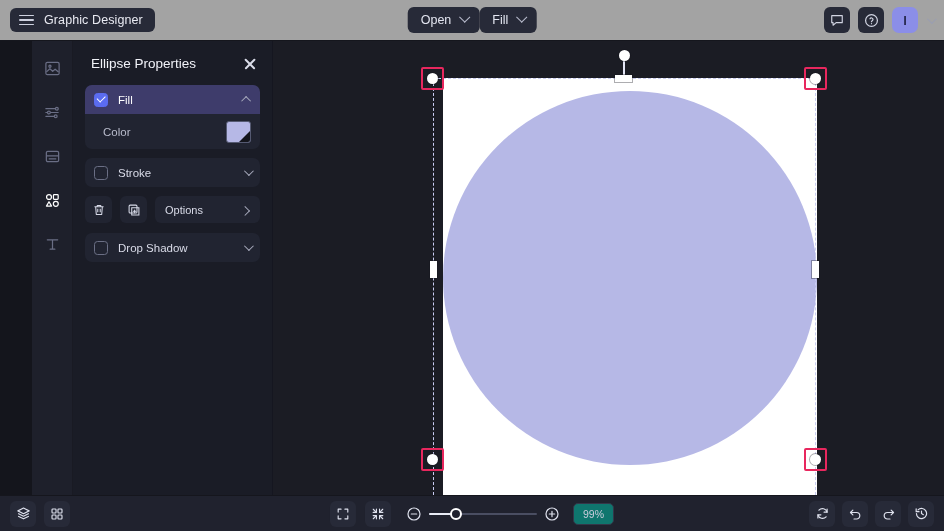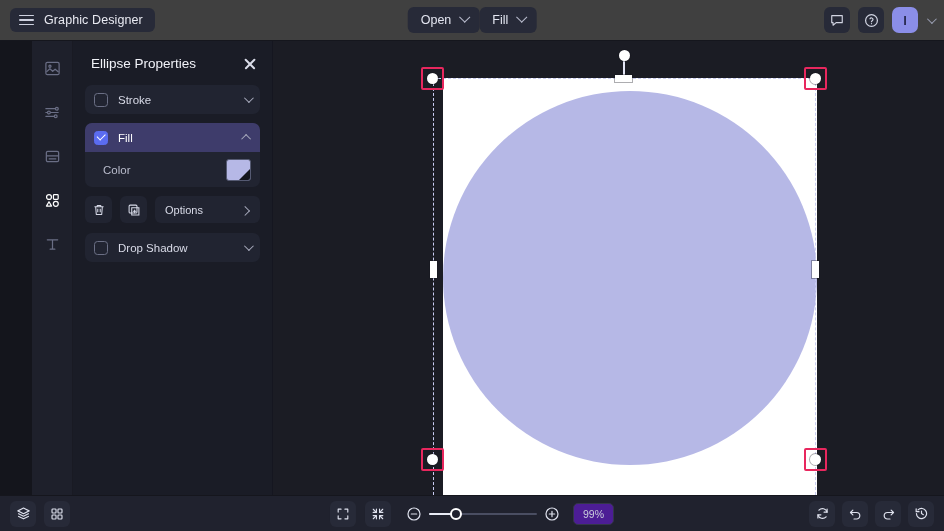--- a/index.html
+++ b/index.html
@@ -8,21 +8,21 @@
     background: #14151c;
     font-family: "Liberation Sans", sans-serif;
     overflow: hidden;
     -webkit-font-smoothing: antialiased;
   }
   #app { position: relative; width: 944px; height: 531px; display: flex; flex-direction: column; }
 
   
   .topbar {
     height: 41px; min-height: 41px;
-    background: #404040;
+    background: #a3a3a3;
     display: flex; align-items: center;
     padding: 12px 10px;
     position: relative;
     border-bottom: 1px solid #15161d;
   }
   .brand {
     display: flex; align-items: center; gap: 10px;
     background: #272a38;
     border-radius: 6px;
     padding: 5px 12px 5px 9px;
@@ -192,21 +192,21 @@
   .slider .track {
     position: absolute; top: 6px; left: 0; width: 108px; height: 2px;
     background: #4a4e62; border-radius: 2px;
   }
   .slider .fill { position: absolute; top: 6px; left: 0; height: 2px; background: #e9ebf5; border-radius: 2px; }
   .slider .knob {
     position: absolute; top: 1px; width: 12px; height: 12px; border-radius: 50%;
     background: #20222e; border: 2px solid #ffffff;
   }
   .zoomval {
-    background: #4c1d95; border-radius: 5px; color: #c9ccdb; font-size: 10.5px;
+    background: #0f766e; border-radius: 5px; color: #c9ccdb; font-size: 10.5px;
     padding: 4px 9px; min-width: 40px; text-align: center; margin-left: 6px;
     border: 1px solid #343749; cursor: pointer;
   }
   .bottom-right { margin-left: auto; display: flex; gap: 7px; }
 </style>
 </head>
 <body>
 
 <div id="app">
 
@@ -288,40 +288,40 @@
       </div>
     </div>
 
     <div class="panel">
       <div class="panel-head">
         <span class="panel-title">Ellipse Properties</span>
         <span class="close-x"></span>
       </div>
 
       <div class="grp">
-        <div class="row">
-          <span class="cb"></span>
-          <span class="row-label">Stroke</span>
-          <span class="caret down"></span>
-        </div>
-      </div>
-
-      <div class="grp">
         <div class="row active">
           <span class="cb on">
               <span class="tick"></span>
             </span>
           <span class="row-label">Fill</span>
           <span class="caret up"></span>
         </div>
         <div class="colorrow">
           <span class="lbl">Color</span>
           <span class="swatch" id="sw" style="background: rgb(182, 184, 230);">
             <span class="tri"></span>
           </span>
+        </div>
+      </div>
+
+      <div class="grp">
+        <div class="row">
+          <span class="cb"></span>
+          <span class="row-label">Stroke</span>
+          <span class="caret down"></span>
         </div>
       </div>
 
       <div class="actions">
         <div class="act-sq">
           <svg width="14" height="14" viewBox="0 0 16 16" fill="none" stroke="#d7dae8" stroke-width="1.2">
             <path d="M2.8 4.2h10.4M6 4.2V2.9h4v1.3M4.2 4.2l.7 9h6.2l.7-9" stroke-linejoin="round"></path>
             <path d="M6.6 6.6v4M9.4 6.6v4"></path>
           </svg>
         </div>

